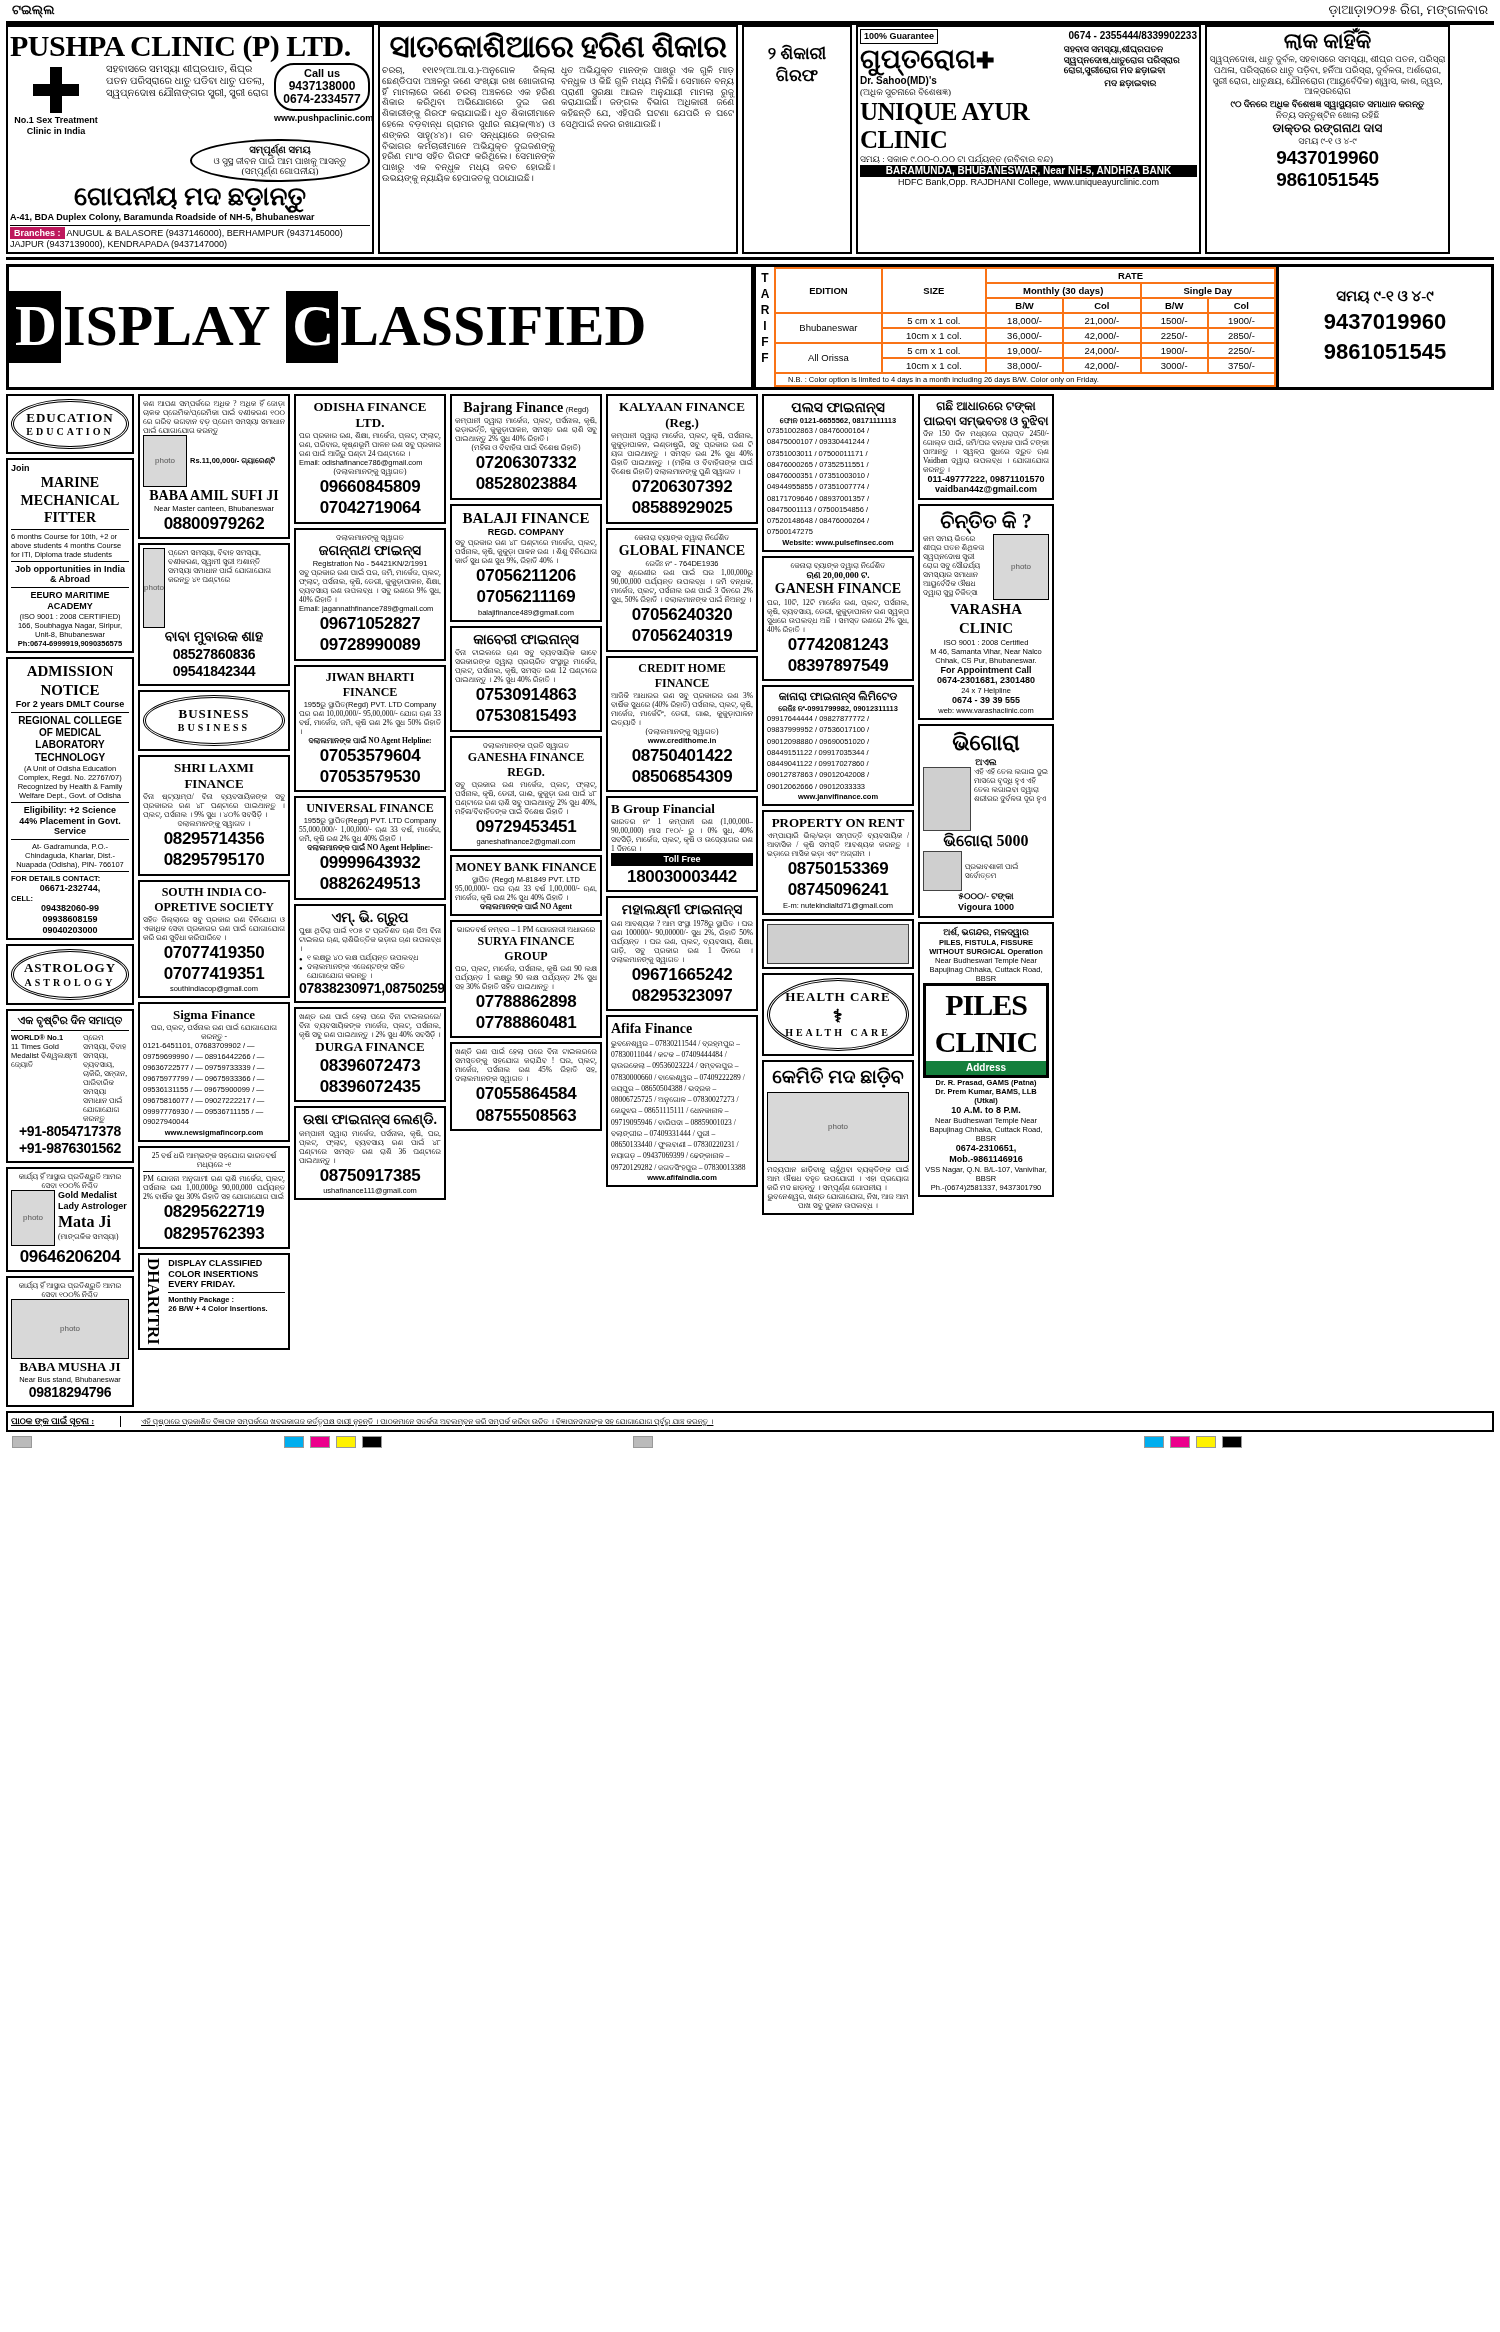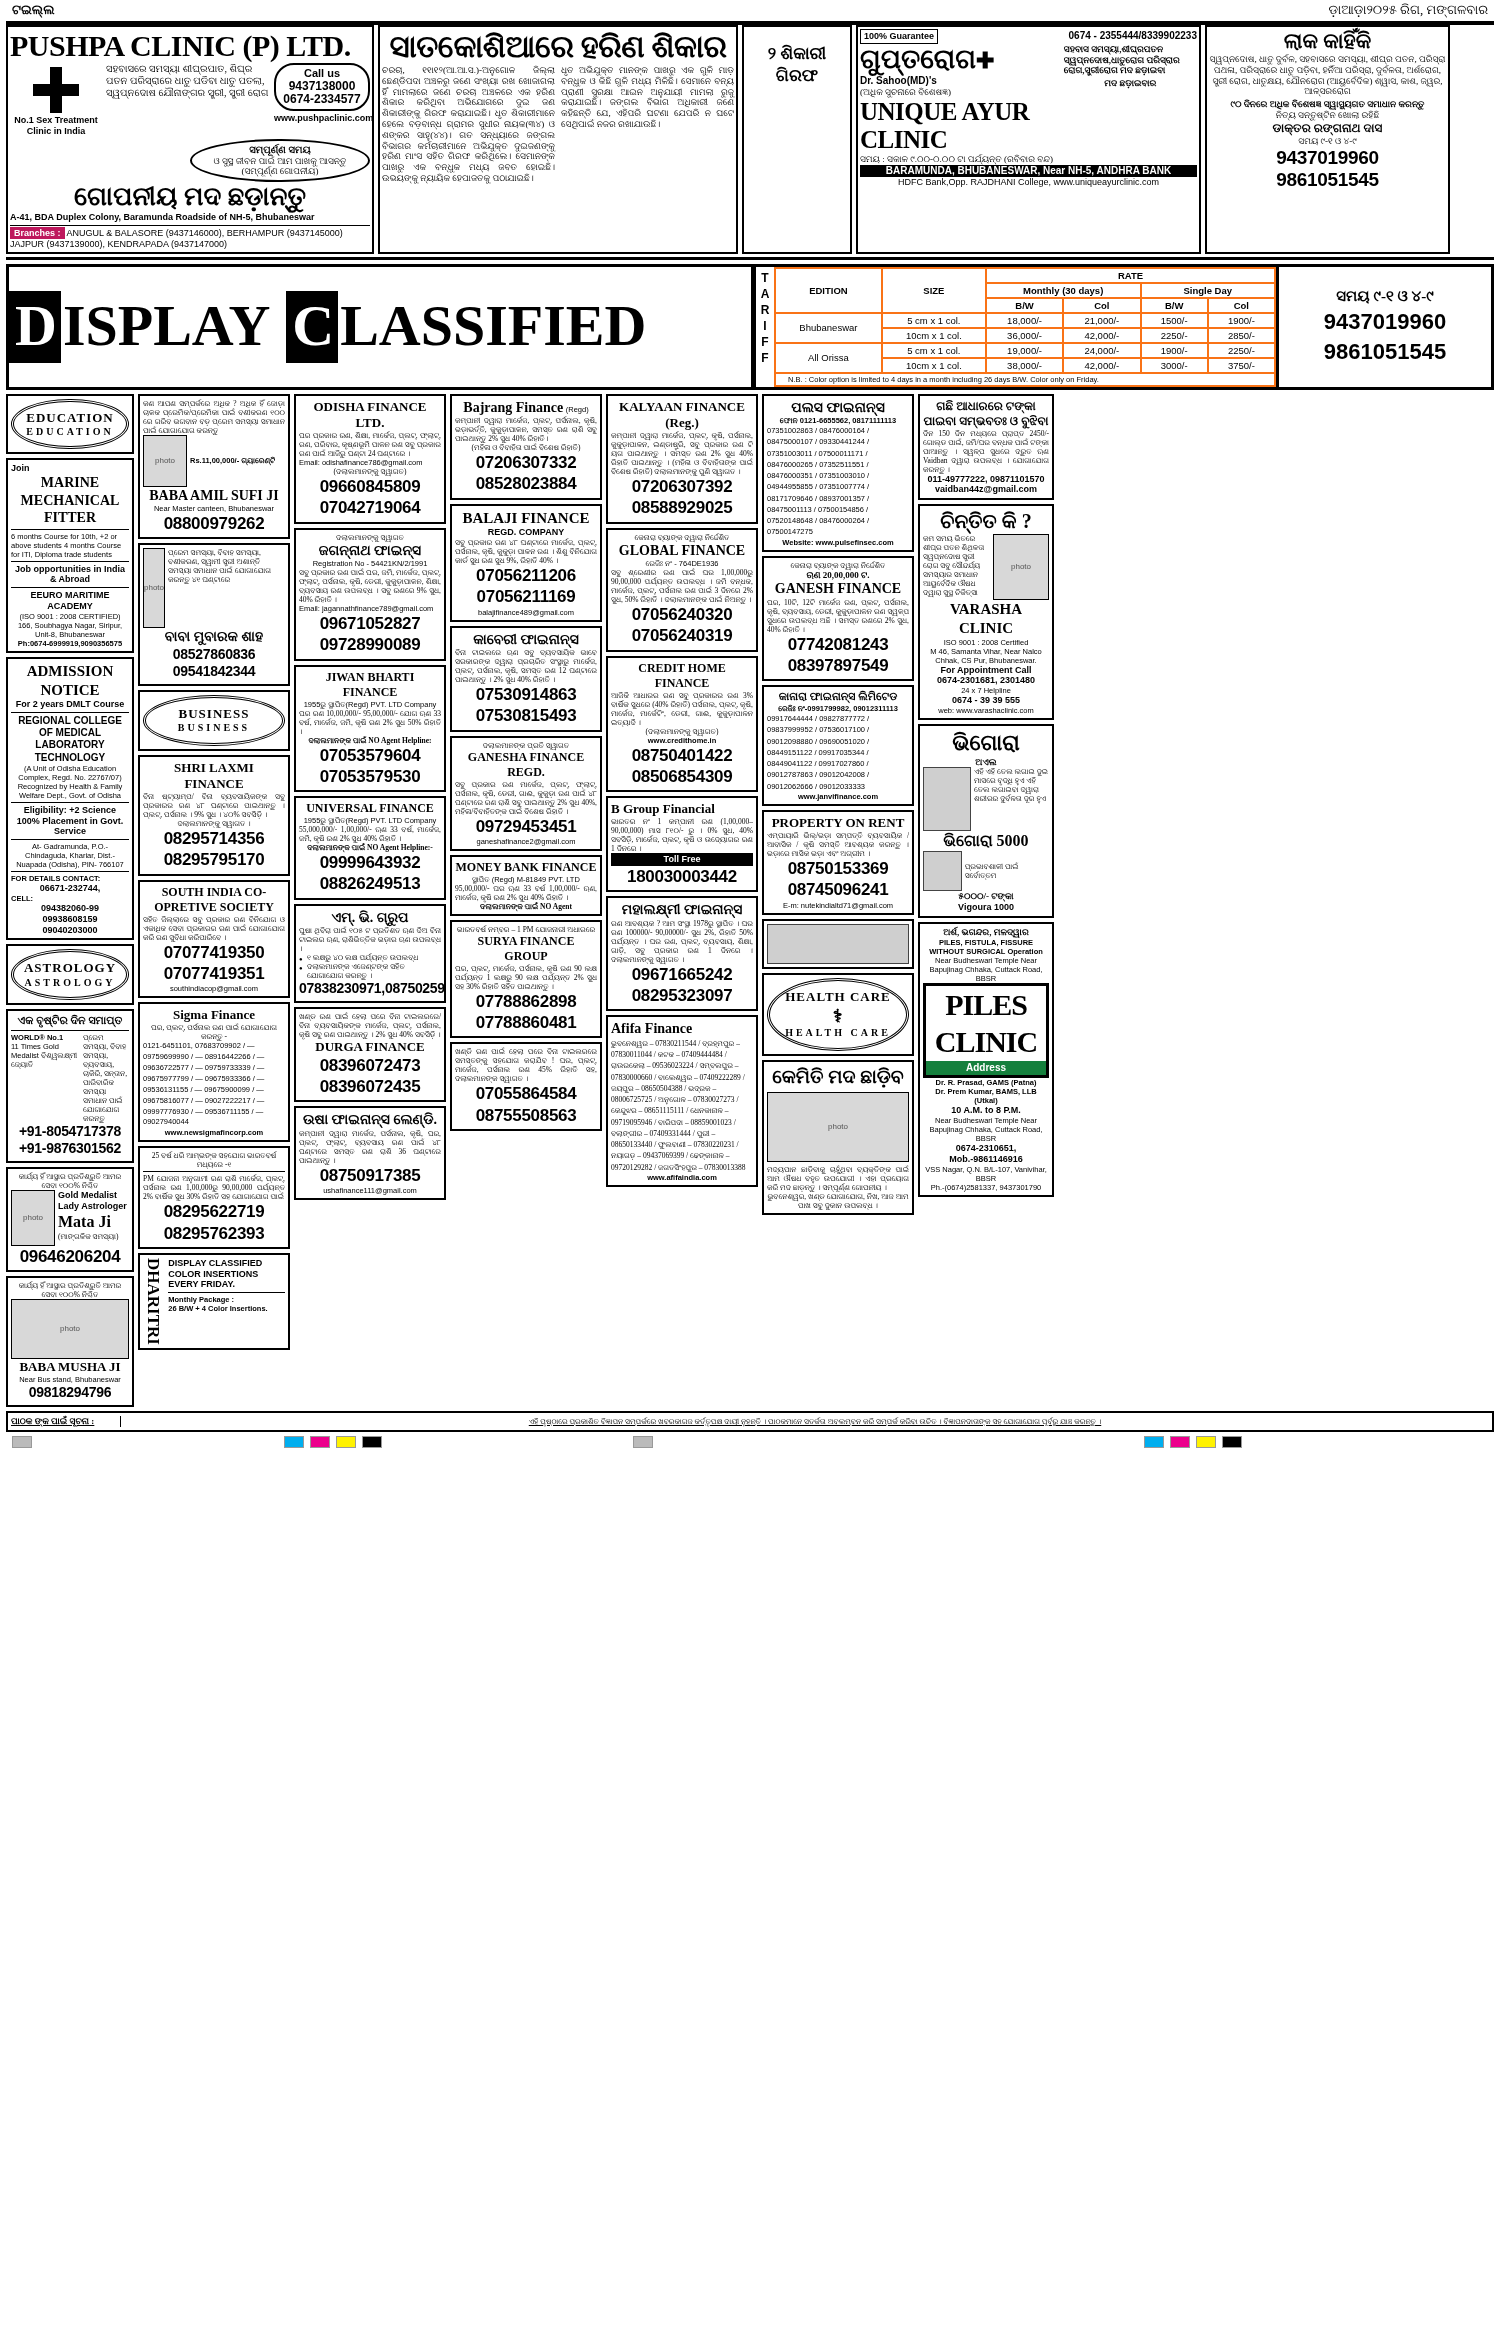--- a/index.html
+++ b/index.html
@@ -314,21 +314,21 @@
       </div>
       <div class="ad">
         <div class="ttl" style="font-size:15px;">ADMISSION NOTICE</div>
         <div class="xsmall bold ctr">For 2 years DMLT Course</div>
         <div class="hr"></div>
         <div class="small bold ctr">REGIONAL COLLEGE OF MEDICAL LABORATORY TECHNOLOGY</div>
         <div class="tiny ctr">(A Unit of Odisha Education Complex, Regd. No. 22767/07)</div>
         <div class="tiny ctr">Recognized by Health &amp; Family Welfare Dept., Govt. of Odisha</div>
         <div class="hr"></div>
         <div class="xsmall bold ctr">Eligibility: +2 Science</div>
-        <div class="xsmall bold ctr">100% Placement in Govt. Service</div>
+        <div class="xsmall bold ctr">44% Placement in Govt. Service</div>
         <div class="hr"></div>
         <div class="tiny ctr">At- Gadramunda, P.O.-Chindaguda, Khariar, Dist.- Nuapada (Odisha), PIN- 766107</div>
         <div class="hr"></div>
         <div class="tiny bold">FOR DETAILS CONTACT:</div>
         <div class="xsmall bold ctr">06671-232744,</div>
         <div class="tiny bold">CELL:</div>
         <div class="xsmall bold ctr">094382060-99</div>
         <div class="xsmall bold ctr">09938608159</div>
         <div class="xsmall bold ctr">09040203000</div>
       </div>
@@ -688,21 +688,21 @@
         <div class="xsmall ctr bold">0674-2310651,</div>
         <div class="xsmall ctr bold">Mob.-9861146916</div>
         <div class="tiny ctr">VSS Nagar, Q.N. B/L-107, Vanivihar, BBSR</div>
         <div class="tiny ctr">Ph.-(0674)2581337, 9437301790</div>
       </div>
     </div>
   </div>
 
   <div class="ad" style="margin-top:4px; display:flex; gap:20px; align-items:center;text-decoration:underline;">
     <div class="od bold xsmall" style="width:110px; border-right:1px solid #000;">ପାଠକ ଙ୍କ ପାଇଁ ସୂଚନା :</div>
-    <div class="od tiny" style="flex:1;text-align:center;">ଏହି ପୃଷ୍ଠାରେ ପ୍ରକାଶିତ ବିଜ୍ଞାପନ ସମ୍ପର୍କରେ ଖବରକାଗଜ କର୍ତ୍ତୃପକ୍ଷ ଦାୟୀ ନୁହନ୍ତି । ପାଠକମାନେ ସତର୍କତା ଅବଲମ୍ବନ କରି ସମ୍ପର୍କ କରିବା ଉଚିତ । ବିଜ୍ଞାପନଦାତାଙ୍କ ସହ ଯୋଗାଯୋଗ ପୂର୍ବରୁ ଯାଞ୍ଚ କରନ୍ତୁ ।</div>
+    <div class="od tiny" style="flex:1;">ଏହି ପୃଷ୍ଠାରେ ପ୍ରକାଶିତ ବିଜ୍ଞାପନ ସମ୍ପର୍କରେ ଖବରକାଗଜ କର୍ତ୍ତୃପକ୍ଷ ଦାୟୀ ନୁହନ୍ତି । ପାଠକମାନେ ସତର୍କତା ଅବଲମ୍ବନ କରି ସମ୍ପର୍କ କରିବା ଉଚିତ । ବିଜ୍ଞାପନଦାତାଙ୍କ ସହ ଯୋଗାଯୋଗ ପୂର୍ବରୁ ଯାଞ୍ଚ କରନ୍ତୁ ।</div>
   </div>
 
   <div class="bottom-strip">
     <div class="swatch" style="background:#bbb;"></div>
     <div style="flex:1"></div>
     <div class="swatch" style="background:#00aeef;"></div>
     <div class="swatch" style="background:#ec008c;"></div>
     <div class="swatch" style="background:#fff200;"></div>
     <div class="swatch" style="background:#000;"></div>
     <div style="flex:1"></div>

